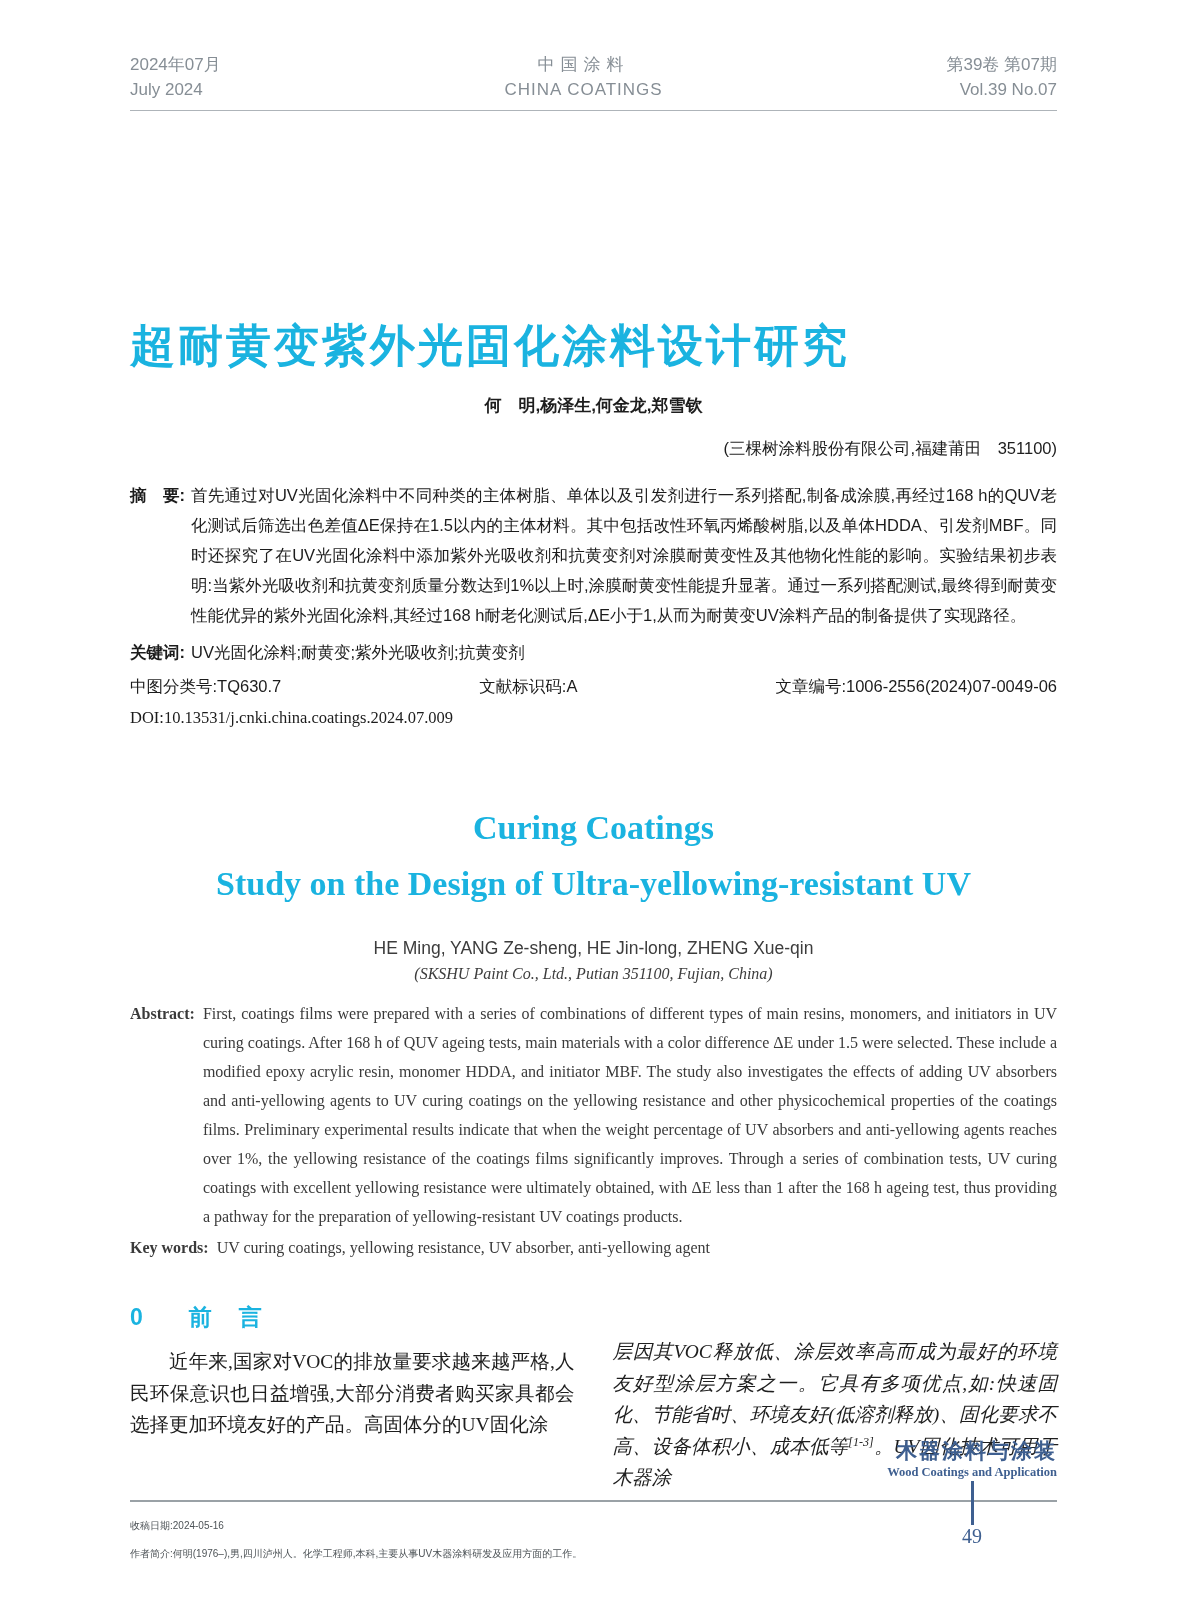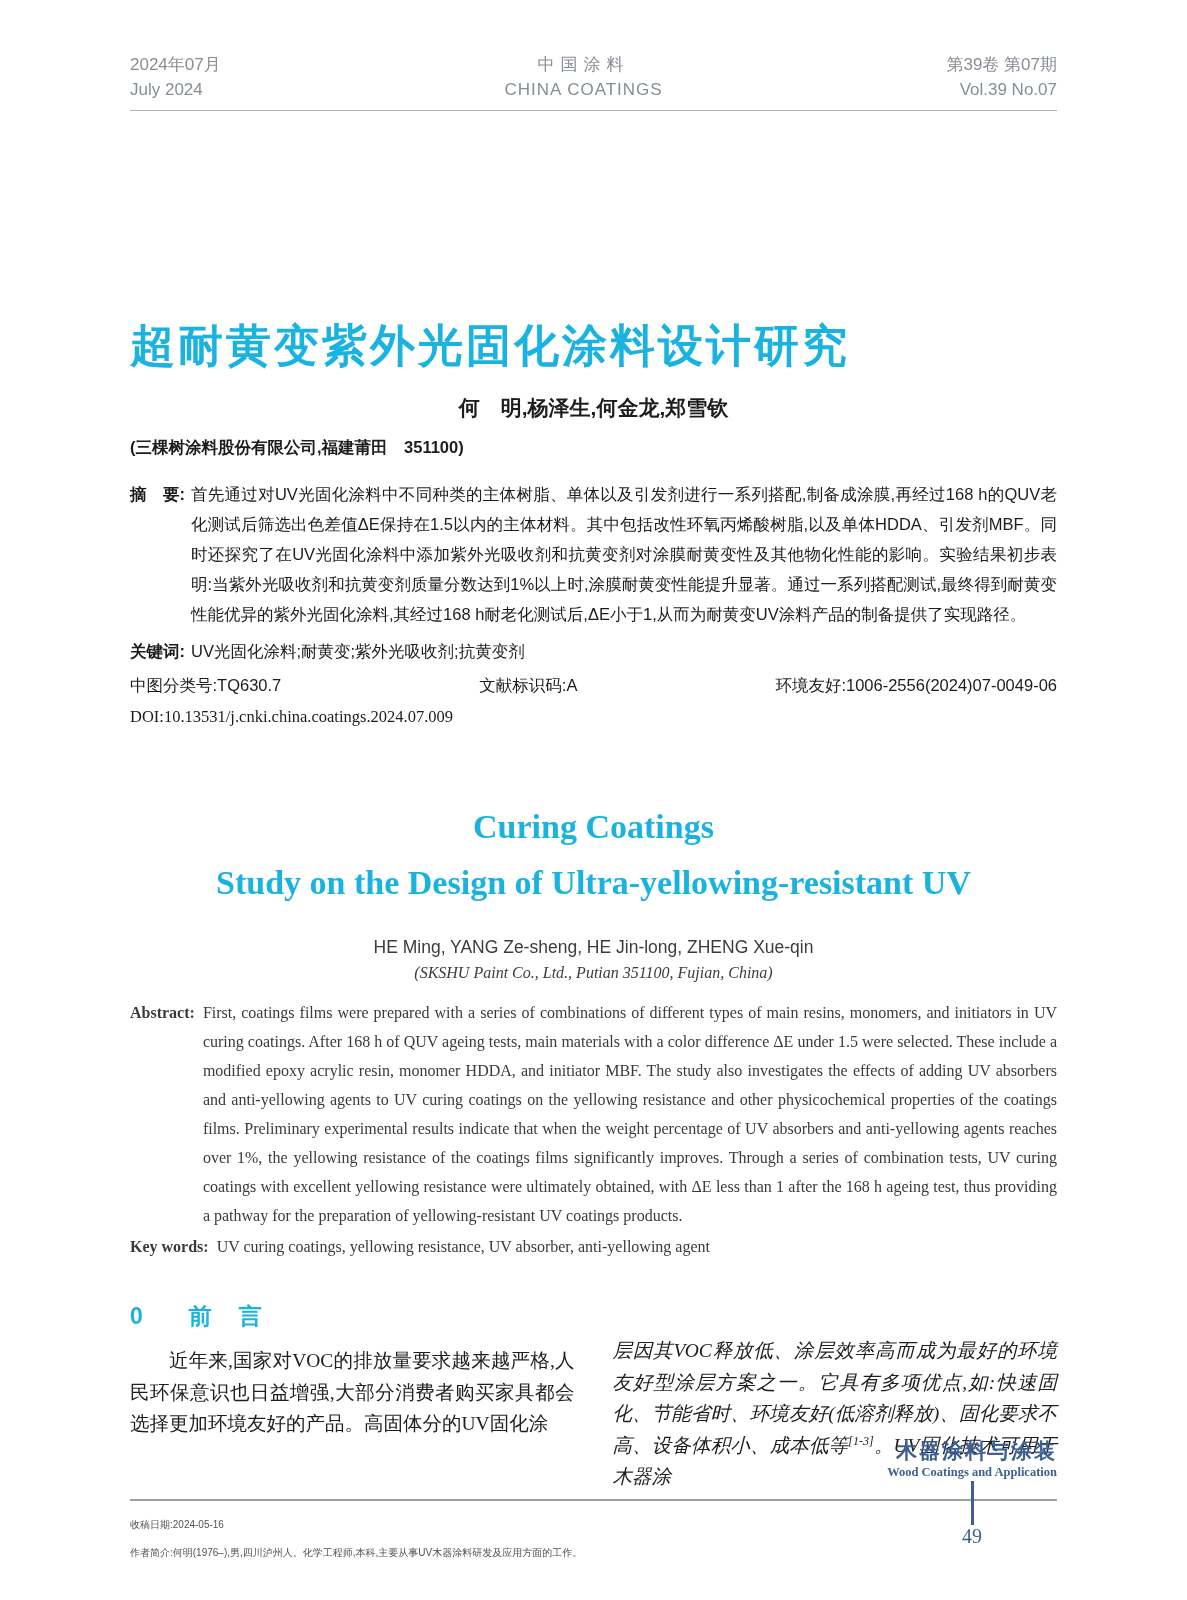--- a/index.html
+++ b/index.html
@@ -29,25 +29,25 @@
 
   
   .title-zh {
     margin-top:205px;
     font-size:45px; font-weight:bold;
     letter-spacing:3px;
     color:#1ab3e0;
   }
   .authors-zh {
     margin-top:18px; text-align:center;
-    font-size:21px; font-weight:bold; color:#1d1d1d;
+    font-size:17px; font-weight:bold; color:#1d1d1d;
   }
   .affil-zh {
-    margin-top:15px; text-align:left;
-    font-size:16.5px; color:#1d1d1d; font-weight:bold;
+    margin-top:21px; text-align:right;
+    font-size:16.5px; color:#1d1d1d; font-weight:normal;
   }
 
   
   .hang { display:flex; align-items:flex-start; }
   .hang .label { font-weight:bold; white-space:nowrap; flex:none; }
   .hang .text { flex:1; text-align:justify; }
 
   .abstract-zh { margin-top:20px; font-size:16.5px; line-height:30px; color:#1c1c1c; }
   .abstract-zh .label { margin-right:6px; }
   .keywords-zh { margin-top:8px; font-size:16.5px; line-height:28px; color:#1c1c1c; }
@@ -163,21 +163,21 @@
     </div>
 
     <div class="keywords-zh hang">
       <span class="label">关键词:</span>
       <div class="text">UV光固化涂料;耐黄变;紫外光吸收剂;抗黄变剂</div>
     </div>
 
     <div class="meta-row">
       <span><span>中图分类号:</span><span>TQ630.7</span></span>
       <span><span>文献标识码:</span><span>A</span></span>
-      <span><span>环境友好:</span><span>1006-2556(2024)07-0049-06</span></span>
+      <span><span>文章编号:</span><span>1006-2556(2024)07-0049-06</span></span>
     </div>
 
     <div class="doi">DOI:10.13531/j.cnki.china.coatings.2024.07.009</div>
 
     <h2 class="title-en">
       <div>Curing Coatings</div>
       <div>Study on the Design of Ultra-yellowing-resistant UV</div>
     </h2>
     <div class="authors-en">HE Ming, YANG Ze-sheng, HE Jin-long, ZHENG Xue-qin</div>
     <div class="affil-en">(SKSHU Paint Co., Ltd., Putian 351100, Fujian, China)</div>

